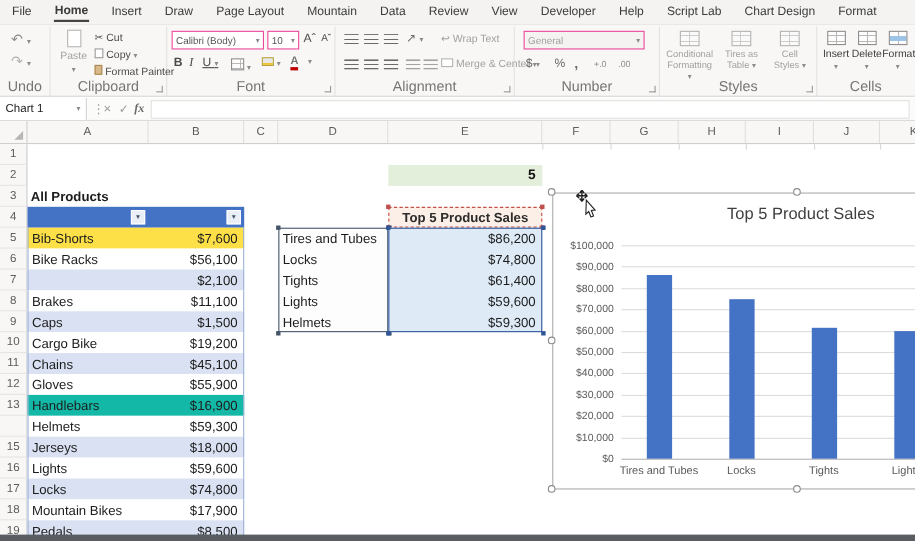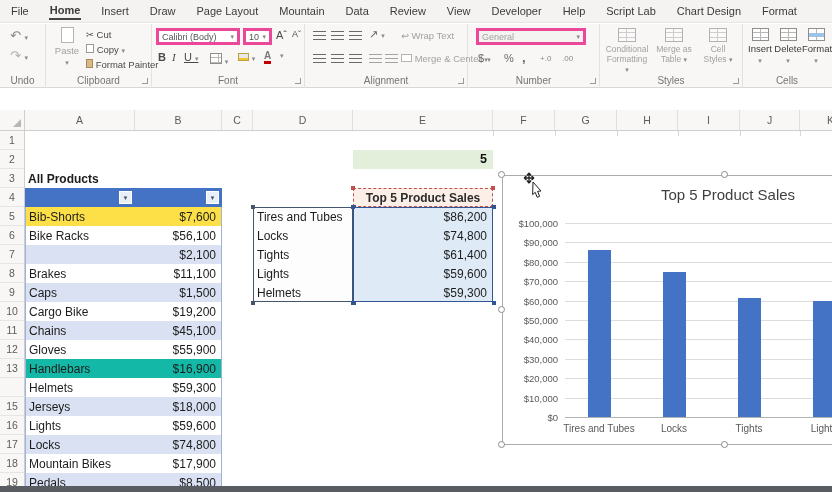--- a/index.html
+++ b/index.html
@@ -10,28 +10,28 @@
   
   #menubar{position:absolute;left:0;top:0;width:832px;height:23px;background:#f4f3f2;
            display:flex;align-items:center;padding-left:10px;gap:19px;border-bottom:1px solid #e7e6e5;}
   .menu-item{font-size:11px;color:#3b3b3b;white-space:nowrap;padding:2px 1px;cursor:default;}
   .menu-item.active{font-weight:bold;border-bottom:2px solid #444;}
 
   
   #ribbon{position:absolute;left:0;top:24px;width:832px;height:64px;background:#f8f7f6;
           border-bottom:1px solid #d8d7d6;font-size:9.5px;color:#555;}
   .rgroup{position:absolute;top:0;height:64px;border-right:1px solid #e3e2e1;}
-  .rgroup-label{position:absolute;bottom:2px;left:0;right:0;text-align:center;font-size:10px;color:#767574;}
+  .rgroup-label{position:absolute;bottom:2px;left:0;right:0;text-align:center;font-size:13px;color:#767574;}
   .launcher{position:absolute;right:3px;bottom:4px;width:6px;height:6px;border-right:1px solid #9a9998;border-bottom:1px solid #9a9998;}
   .gray{color:#a2a1a0 !important;}
   .dk{color:#4a4a4a;}
   .chev{font-size:7px;color:#8a8a8a;}
   .ricon-box{display:inline-block;border:1px solid #9a9998;background:#fff;}
   .rbtn-col{position:absolute;text-align:center;}
-  .combo{position:absolute;height:17px;border:3px solid #ec4899;background:#fff;font-size:9px;
+  .combo{position:absolute;height:17px;border:1px solid #ec4899;background:#fff;font-size:9px;
          display:flex;align-items:center;padding:0 3px;justify-content:space-between;}
   .bars{display:inline-block;width:13px;height:9px;}
   .bars.b-l{background:linear-gradient(#6a6a6a 1px,transparent 1px,transparent 4px,#6a6a6a 4px,#6a6a6a 5px,transparent 5px,transparent 8px,#6a6a6a 8px) left/100% 100% no-repeat;}
   .grid-ic{display:inline-block;width:17px;height:13px;border:1px solid #8f8e8d;background:
      linear-gradient(transparent 3px,#b9b8b7 3px,#b9b8b7 4px,transparent 4px,transparent 8px,#b9b8b7 8px,#b9b8b7 9px,transparent 9px),
      linear-gradient(90deg,transparent 7px,#b9b8b7 7px,#b9b8b7 8px,transparent 8px);background-color:#fdfdfd;}
   .grid-ic.fmt{background:
      linear-gradient(transparent 4px,#9DC3E6 4px,#9DC3E6 8px,transparent 8px),
      linear-gradient(90deg,transparent 7px,#b9b8b7 7px,#b9b8b7 8px,transparent 8px);background-color:#fdfdfd;}
 
@@ -181,21 +181,21 @@
       <div class="launcher"></div>
     </div>
 
     <div class="rgroup" style="left:600px;width:143px;">
       <div class="rbtn-col gray" style="left:4px;top:4px;width:46px;font-size:8.5px;">
         <span class="grid-ic" style="width:18px;height:14px;opacity:.65;"></span><br>
         <span>Conditional</span><br><span>Formatting</span> <span class="chev">▾</span>
       </div>
       <div class="rbtn-col gray" style="left:52px;top:4px;width:44px;font-size:8.5px;">
         <span class="grid-ic" style="width:18px;height:14px;opacity:.65;"></span><br>
-        <span>Merge as</span><br><span>Table</span> <span class="chev">▾</span>
+        <span>Tires as</span><br><span>Table</span> <span class="chev">▾</span>
       </div>
       <div class="rbtn-col gray" style="left:98px;top:4px;width:40px;font-size:8.5px;">
         <span class="grid-ic" style="width:18px;height:14px;opacity:.65;"></span><br>
         <span>Cell</span><br><span>Styles</span> <span class="chev">▾</span>
       </div>
       <div class="rgroup-label">Styles</div>
       <div class="launcher"></div>
     </div>
 
     <div class="rgroup" style="left:743px;width:88px;border-right:none;">
@@ -205,20 +205,33 @@
       <div class="rbtn-col" style="left:31px;top:4px;width:28px;color:#3c3c3c;">
         <span class="grid-ic"></span><br><span>Delete</span><br><span class="chev">▾</span>
       </div>
       <div class="rbtn-col" style="left:59px;top:4px;width:28px;color:#3c3c3c;">
         <span class="grid-ic fmt"></span><br><span>Format</span><br><span class="chev">▾</span>
       </div>
       <div class="rgroup-label">Cells</div>
     </div>
   </div>
 
+  <div id="fbar">
+    <div id="namebox">
+        <span>Chart 1</span>
+        <span class="chev">▾</span>
+      </div>
+    <div class="fbtn" style="left:84px;">⋮</div>
+    <div class="fbtn" style="left:94px;font-size:12px;">×</div>
+    <div class="fbtn" style="left:108px;">✓</div>
+    <div class="fbtn" style="left:122px;font-family:'Liberation Serif',serif;font-style:italic;font-weight:bold;color:#6a6a6a;">
+        <span>fx</span>
+      </div>
+    <input id="finput" readonly="" value="" style="">
+  </div>
 
   <div id="colhdr">
     <div id="selall">
         <span class="tri"></span>
       </div>
   <div class="colcell" style="left: 25px; width: 110px;">A</div>
       <div class="colcell" style="left: 135px; width: 87px;">B</div>
       <div class="colcell" style="left: 222px; width: 31px;">C</div>
       <div class="colcell" style="left: 253px; width: 100px;">D</div>
       <div class="colcell" style="left: 353px; width: 140px;">E</div>

